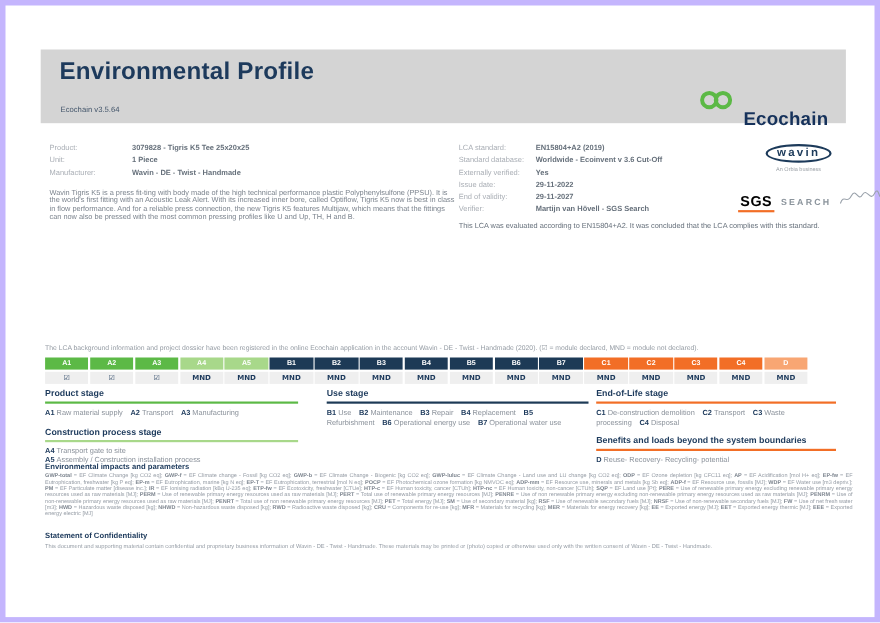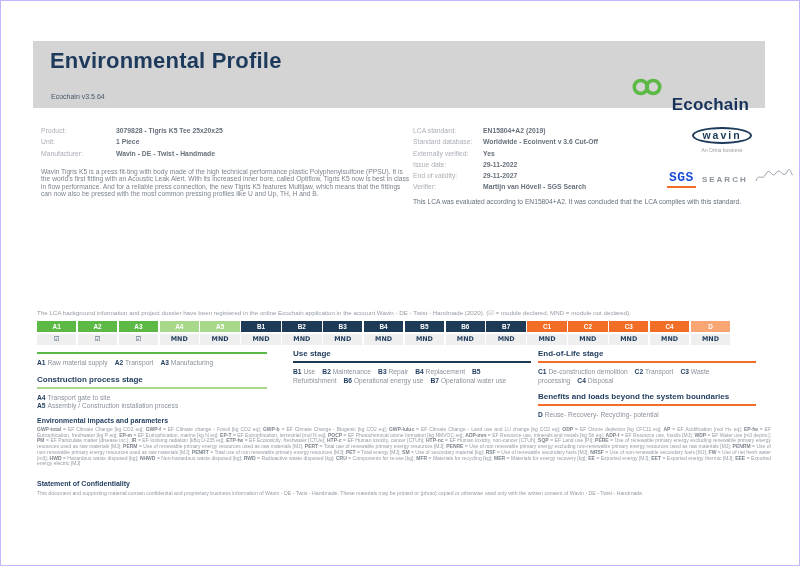--- a/index.html
+++ b/index.html
@@ -2,21 +2,21 @@
 <html><head>
 <meta charset="utf-8">
 <style>
   * { box-sizing: border-box; margin: 0; padding: 0; }
   html,body { width:800px; height:566px; }
   body {
     font-family: "Liberation Sans", "DejaVu Sans", sans-serif;
     background:#ffffff; position:relative; overflow:hidden;
     color:#6a737d;
   }
-  .page { position:absolute; inset:0; border:1px solid #c4b5fd; background:#fff; }
+  .page { position:absolute; inset:0; border:5px solid #c4b5fd; background:#fff; }
 
   
   .banner { position:absolute; left:32px; top:40px; width:732px; height:67px; background:#d4d4d4; }
   .banner-title { position:absolute; left:17px; top:7px; font-size:22px; font-weight:700; color:#1d3a5c; letter-spacing:.2px; }
   .banner-sub   { position:absolute; left:18px; top:39px; font-size:8.3px; font-weight:700; color:#1d3a5c; }
   .banner-ver   { position:absolute; left:18px; top:52px; font-size:7px; color:#44566b; }
   .eco-logo { position:absolute; right:16px; top:22px; display:flex; align-items:center; gap:7px; }
   .eco-text { font-size:17px; font-weight:700; color:#16325b; letter-spacing:.2px;margin-top:32px; }
 
   
@@ -27,21 +27,21 @@
   .info-right .kv .k { flex:0 0 70px; }
   .kv .v { color:#66707b; font-weight:600; }
   .desc { position:absolute; left:40px; top:167px; width:372px; font-size:6.7px; line-height:7.4px; color:#7c848e; text-align:left; }
   .eval { position:absolute; left:412px; top:197px; width:358px; font-size:6.7px; line-height:7.4px; color:#66707b; }
 
   
   .wavin-box { position:absolute; left:691px; top:126px; width:60px; text-align:center; }
   .wavin-oval { border:2px solid #1c3a5a; border-radius:50%; height:17px; line-height:13px; font-size:10.5px; font-weight:700; color:#1c3a5a; letter-spacing:2px; }
   .wavin-sub { margin-top:3px; font-size:5px; color:#9aa0a6; }
   .sgs-box { position:absolute; left:666px; top:168px; display:flex; align-items:center; gap:6px; }
-  .sgs-word { font-size:13px; font-weight:700; color:#1d4ed8; border-bottom:2px solid #f26e26; padding:0 2px 1px 2px; letter-spacing:.5px;font-family:Liberation Mono, monospace; }
+  .sgs-word { font-size:13px; font-weight:700; color:#000000; border-bottom:2px solid #f26e26; padding:0 2px 1px 2px; letter-spacing:.5px; }
   .search-word { font-size:8px; font-weight:700; letter-spacing:2px; color:#8b949c; }
 
   
   .reg-note { position:absolute; left:36px; top:308px; width:734px; font-size:6.2px; color:#949ba3; }
   .mod-table { position:absolute; left:36px; top:320px; width:734px; }
   .mod-row { display:grid; grid-template-columns:repeat(18,1fr); gap:1.5px; margin-bottom:1.5px; }
   .mod-cell { height:11px; line-height:11px; text-align:center; color:#fff; font-size:6.4px; font-weight:700; }
   .status-cell { height:11px; line-height:11px; text-align:center; background:#efefef; color:#1d3a5c; font-size:6.4px; font-weight:600; font-family:"DejaVu Sans","Liberation Sans",sans-serif; }
 
   
@@ -180,20 +180,21 @@
         <div class="status-cell">MND</div>
         <div class="status-cell">MND</div>
         <div class="status-cell">MND</div>
         <div class="status-cell">MND</div>
         <div class="status-cell">MND</div>
       </div>
   </div>
 
   <div class="stage col1">
     <div>
+      <div class="stage-title">Product stage</div>
       <div class="stage-rule" style="background: rgb(92, 185, 70);"></div>
       <div class="stage-items"><span class="stage-item"><span class="sic">A1 </span><span class="sil">Raw material supply</span></span><span class="stage-item"><span class="sic">A2 </span><span class="sil">Transport</span></span><span class="stage-item"><span class="sic">A3 </span><span class="sil">Manufacturing</span></span></div>
     </div>
     <div class="stage-block2">
       <div class="stage-title">Construction process stage</div>
       <div class="stage-rule" style="background: rgb(168, 216, 138);"></div>
       <div class="stage-items">
           <div class="stage-item"><span class="sic">A4 </span><span class="sil">Transport gate to site</span></div>
           <div class="stage-item"><span class="sic">A5 </span><span class="sil">Assembly / Construction installation process</span></div>
         </div>

